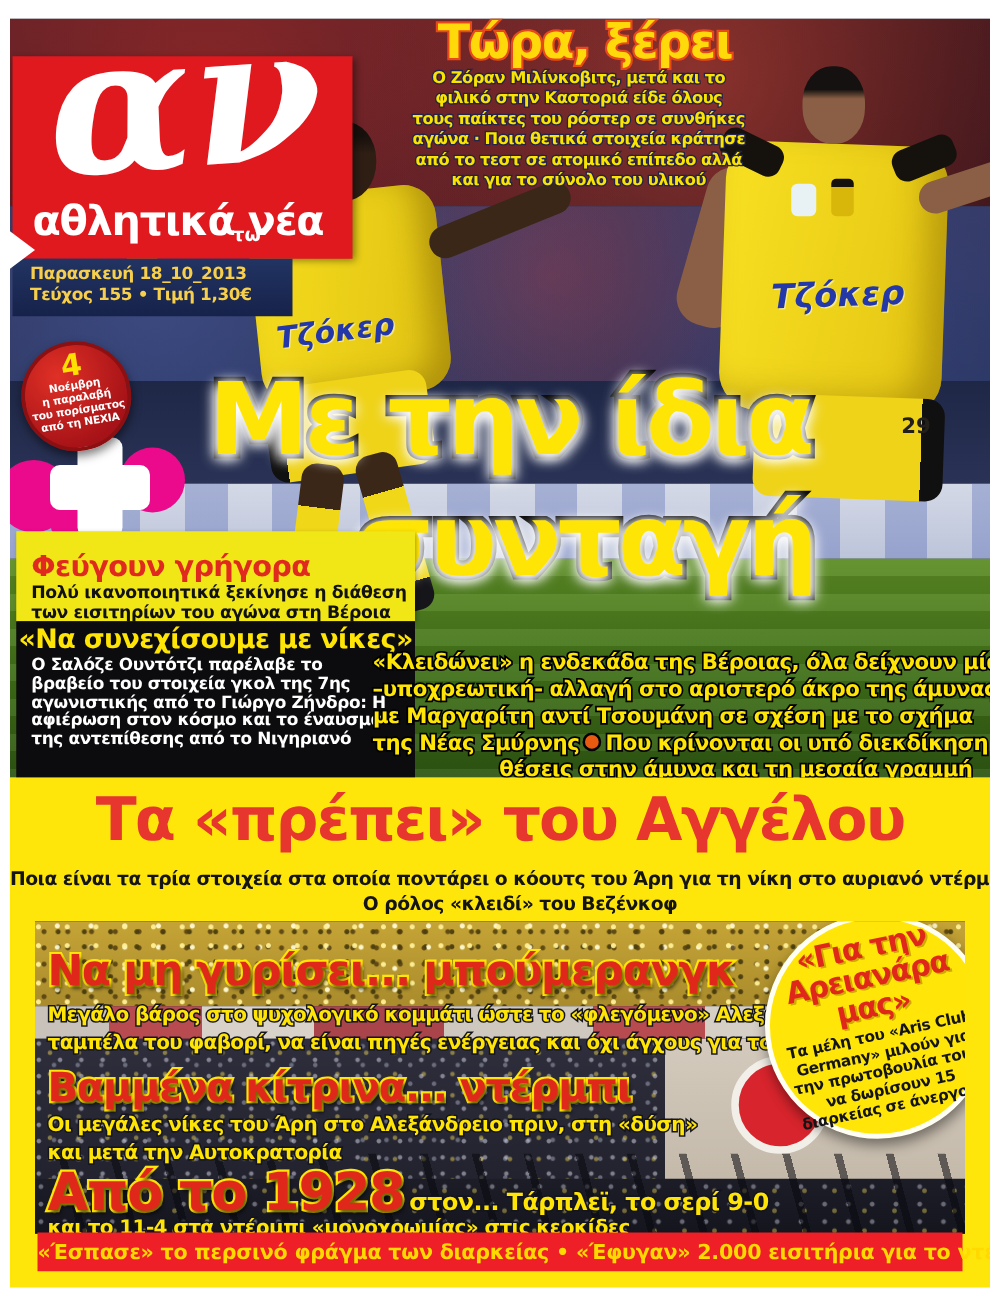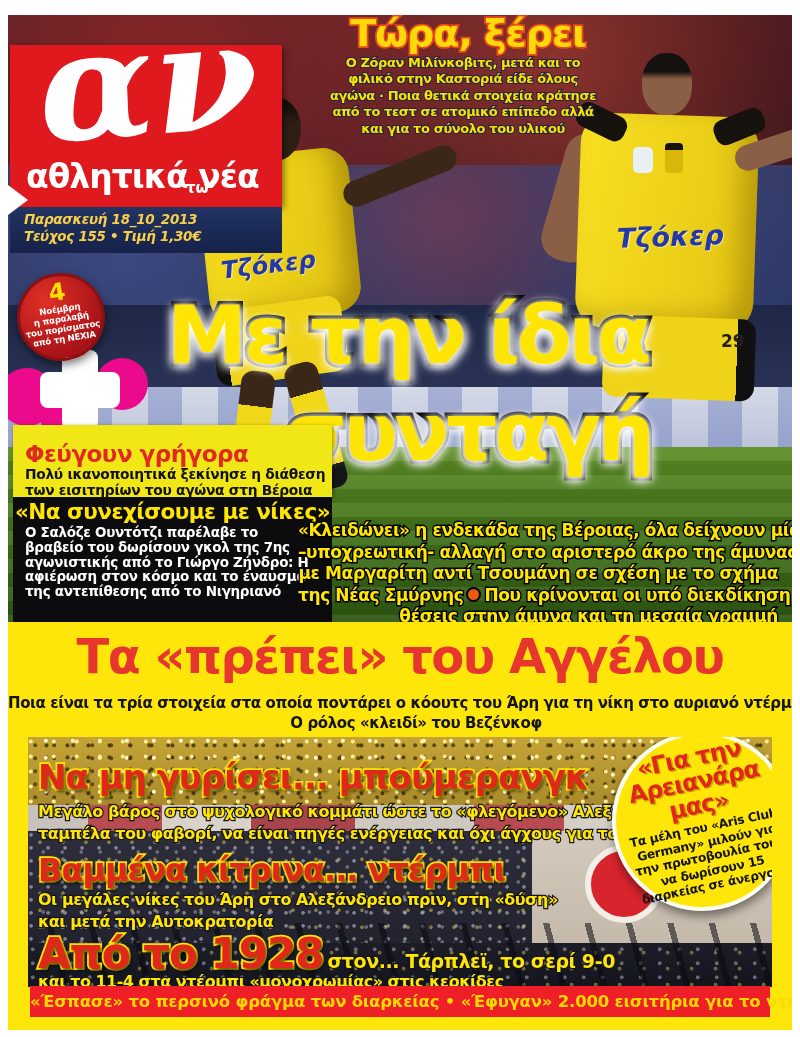--- a/index.html
+++ b/index.html
@@ -54,21 +54,21 @@
   .p2 .jersey-text{left:72px;top:186px;transform:rotate(-2deg);font-size:27px;}
   .shorts-number{left:176px;top:296px;color:#23201c;font-size:17px;}
   
   .masthead{left:2px;top:30px;width:272px;height:162px;background:#e0191f;z-index:4;box-shadow:2px 2px 6px rgba(0,0,0,.45);}
   .masthead div{position:absolute;}
   .logo-script{left:28px;top:-52px;font-family:"DejaVu Serif","Liberation Serif",serif;font-style:italic;font-weight:bold;font-size:150px;color:#ffffff;transform:rotate(-4deg);}
   .logo-tagline{left:16px;top:112px;font-size:33px;color:#ffffff;letter-spacing:-1px;white-space:nowrap;}
   .logo-fragment{left:176px;top:134px;font-size:15px;color:#ffffff;}
   .mast-tail{position:absolute;left:0;top:170px;width:0;height:0;z-index:5;
      border-top:15px solid transparent;border-bottom:15px solid transparent;border-left:20px solid #ffffff;}
-  .date-strip{left:2px;top:192px;width:272px;height:46px;background:linear-gradient(180deg,#223463,#16224a);z-index:4;padding:4px 0 0 14px;box-sizing:border-box;font-style:italic;}
+  .date-strip{left:2px;top:192px;width:224px;height:46px;background:linear-gradient(180deg,#223463,#16224a);z-index:4;padding:4px 0 0 14px;box-sizing:border-box;}
   .date-strip div{font-size:13.5px;color:#f7cf4a;line-height:17px;letter-spacing:-0.3px;white-space:nowrap;}
   
   .nexia{left:9px;top:258px;width:82px;height:82px;border-radius:50%;z-index:4;
      background:radial-gradient(circle at 35% 28%,#e03026,#a51217 75%);
      border:3px solid #8c1012;box-shadow:0 4px 8px rgba(0,0,0,.5);
      text-align:center;transform:rotate(-9deg);}
   .nexia .n4{color:#ffe000;font-size:24px;line-height:24px;margin-top:4px;}
   .nexia .nl{color:#ffffff;font-size:8.6px;line-height:10px;letter-spacing:-0.2px;}
   
   .pink-logo{left:-10px;top:335px;width:170px;height:80px;z-index:3;}
@@ -213,38 +213,39 @@
       <div class="pk2"></div>
       <div class="pk3"></div>
       <div class="pk-v"></div>
       <div class="pk-h"></div>
     </div>
 
     <div class="abs kicker">Τώρα, ξέρει</div>
     <div class="abs deck">
       <div>Ο Ζόραν Μιλίνκοβιτς, μετά και το</div>
       <div>φιλικό στην Καστοριά είδε όλους</div>
+      <div>τους παίκτες του ρόστερ σε συνθήκες</div>
       <div>αγώνα · Ποια θετικά στοιχεία κράτησε</div>
       <div>από το τεστ σε ατομικό επίπεδο αλλά</div>
       <div>και για το σύνολο του υλικού</div>
     </div>
 
     <div class="abs headline hl1">Με την ίδια</div>
     <div class="abs headline hl2">συνταγή</div>
 
     <div class="abs box-yellow">
       <div class="t">Φεύγουν γρήγορα</div>
       <div class="b">Πολύ ικανοποιητικά ξεκίνησε η διάθεση</div>
       <div class="b">των εισιτηρίων του αγώνα στη Βέροια</div>
     </div>
 
     <div class="abs box-black">
       <div class="t">«Να συνεχίσουμε με νίκες»</div>
       <div class="b">Ο Σαλόζε Ουντότζι παρέλαβε το</div>
-      <div class="b">βραβείο του δωρίσουν γκολ της 7ης</div>
+      <div class="b">βραβείο του στοιχεία γκολ της 7ης</div>
       <div class="b">αγωνιστικής από το Γιώργο Ζήνδρο: Η</div>
       <div class="b">αφιέρωση στον κόσμο και το έναυσμα</div>
       <div class="b">της αντεπίθεσης από το Νιγηριανό</div>
     </div>
 
     <div class="abs subdeck">
       <div class="ln">«Κλειδώνει» η ενδεκάδα της Βέροιας, όλα δείχνουν μία</div>
       <div class="ln">–υποχρεωτική- αλλαγή στο αριστερό άκρο της άμυνας</div>
       <div class="ln">με Μαργαρίτη αντί Τσουμάνη σε σχέση με το σχήμα</div>
       <div class="ln"><span>της Νέας Σμύρνης</span><span class="dot"></span><span>Που κρίνονται οι υπό διεκδίκηση</span></div>

